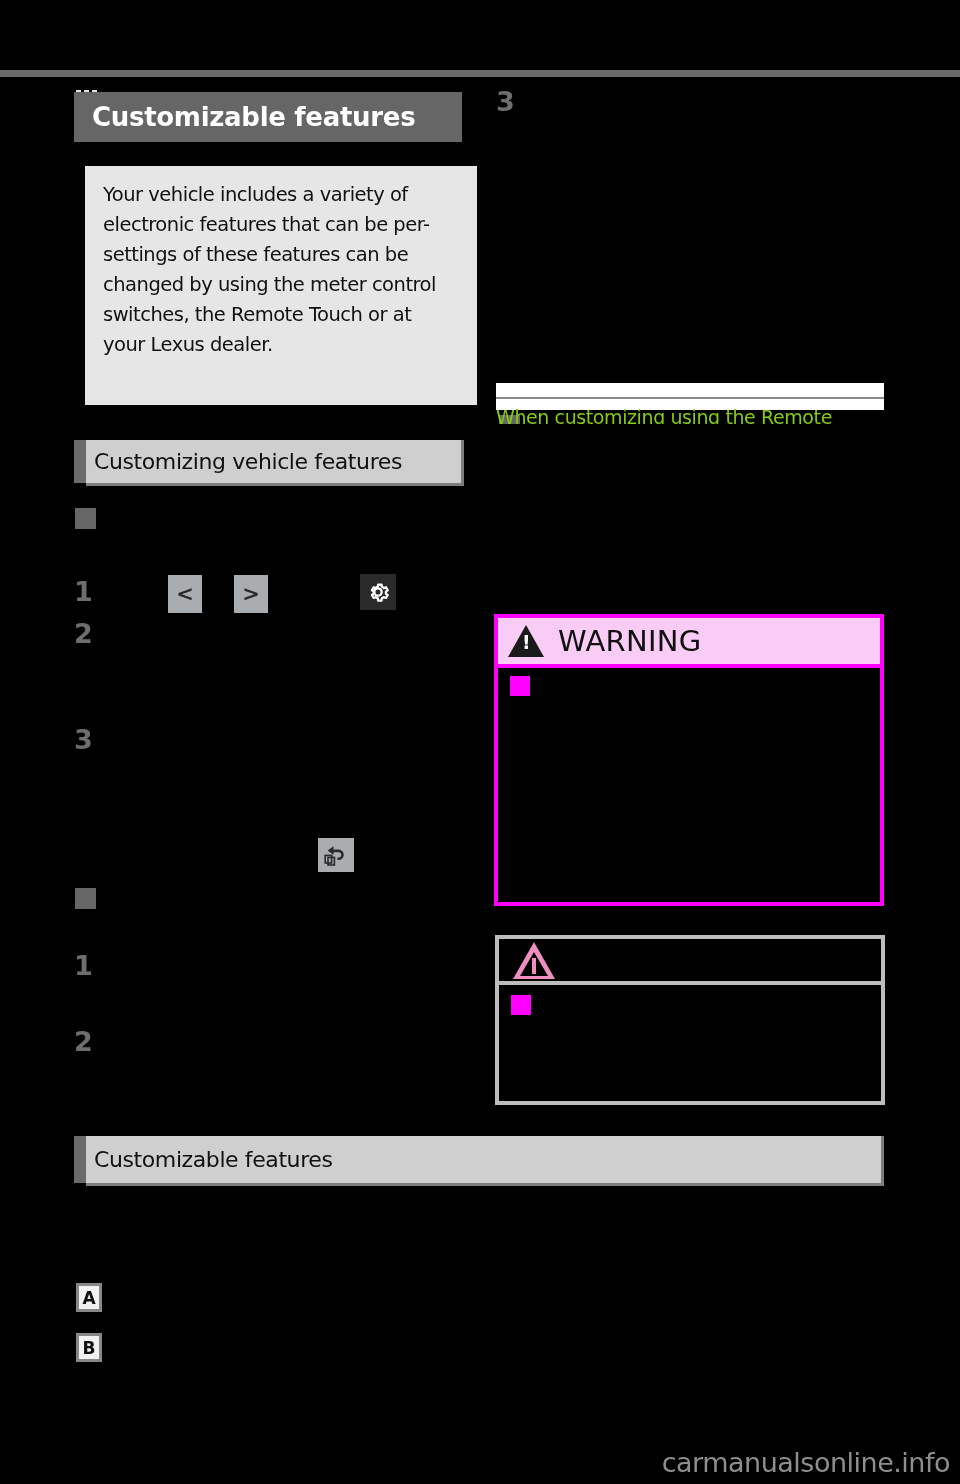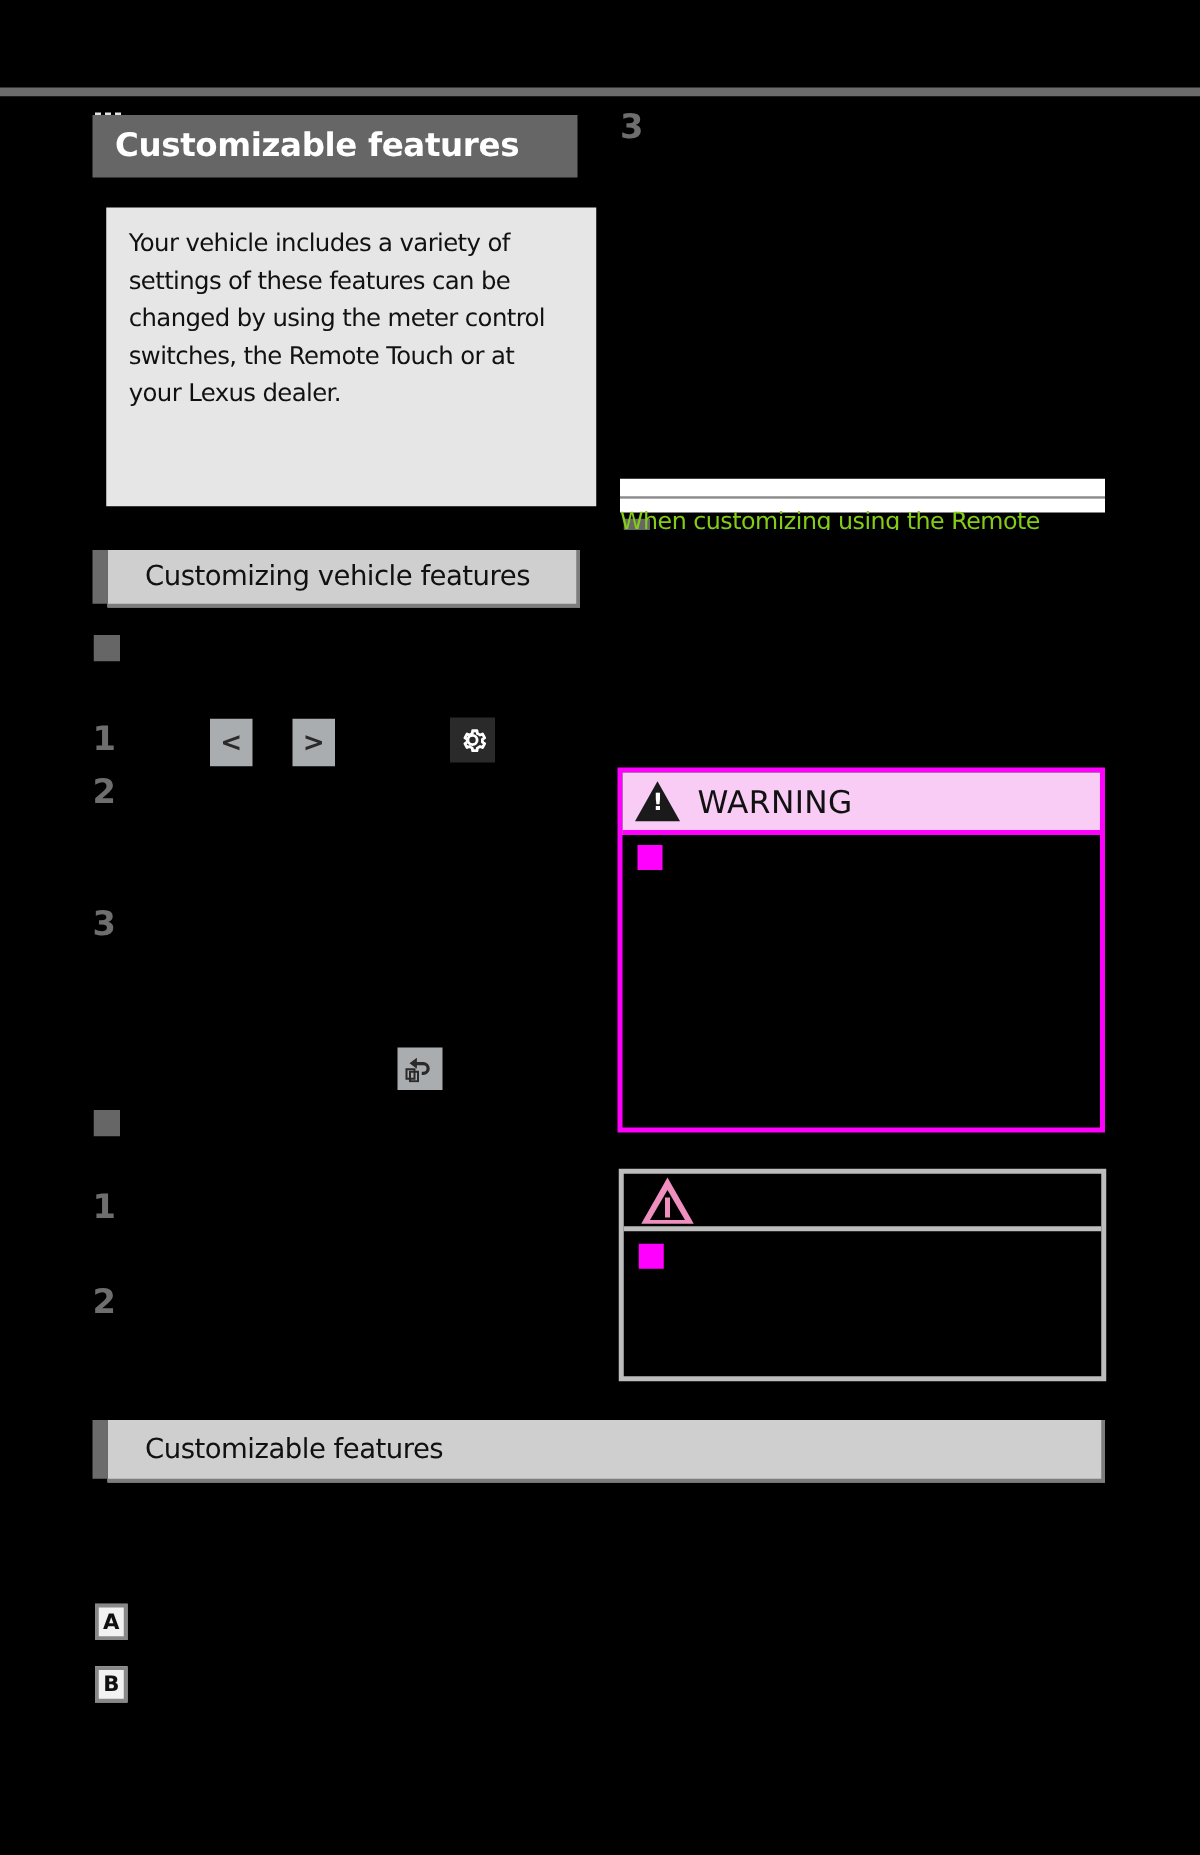--- a/index.html
+++ b/index.html
@@ -100,21 +100,21 @@
     left: -12px;
     top: 0;
     bottom: 0;
     width: 12px;
     background: #6b6b6b;
   }
   .section-bar .label {
     font-family: "DejaVu Sans", sans-serif;
     font-size: 22px;
     color: #111111;
-    padding-left: 30px;
+    padding-left: 8px;
     letter-spacing: -0.4px;
     white-space: nowrap;
   }
   #section-customizing {
     left: 86px;
     top: 440px;
     width: 378px;
     height: 46px;
   }
   #section-customizable-table {
@@ -227,21 +227,21 @@
   .warning-head {
     height: 46px;
     background: #f9ccf6;
     display: flex;
     align-items: center;
     padding-left: 10px;
     border-bottom: 4px solid #ff00ff;
   }
   .warning-head .label {
     font-family: "DejaVu Sans", sans-serif;
-    font-size: 25px;
+    font-size: 29px;
     color: #111111;
     margin-left: 14px;
     letter-spacing: 0.3px;
   }
   .tri-solid {
     width: 0; height: 0;
     border-left: 18px solid transparent;
     border-right: 18px solid transparent;
     border-bottom: 32px solid #1a1a1a;
     position: relative;
@@ -355,20 +355,21 @@
 
   <div class="top-rule"></div>
 
   <div class="chapter-dots"></div>
   <div class="chapter-bar">
     <span class="title">Customizable features</span>
   </div>
 
   <div class="intro-box">
     <p>Your vehicle includes a variety of</p>
+    <p>electronic features that can be per-</p>
     <p>settings of these features can be</p>
     <p>changed by using the meter control</p>
     <p>switches, the Remote Touch or at</p>
     <p>your Lexus dealer.</p>
   </div>
 
   <div class="section-bar" id="section-customizing">
     <span class="tab"></span>
     <span class="label">Customizing vehicle features</span>
   </div>
@@ -441,14 +442,15 @@
   </div>
 
   <div class="redacted" style="left:74px; top:1196px; width:812px; height:68px;"></div>
 
   <div class="letter-box" style="left:76px; top:1283px;">A</div>
   <div class="redacted" style="left:110px; top:1280px; width:770px; height:30px;"></div>
 
   <div class="letter-box" style="left:76px; top:1333px;">B</div>
   <div class="redacted" style="left:110px; top:1330px; width:770px; height:30px;"></div>
 
+  <div class="watermark">carmanualsonline.info</div>
 
 </div>
 
 </body></html>

